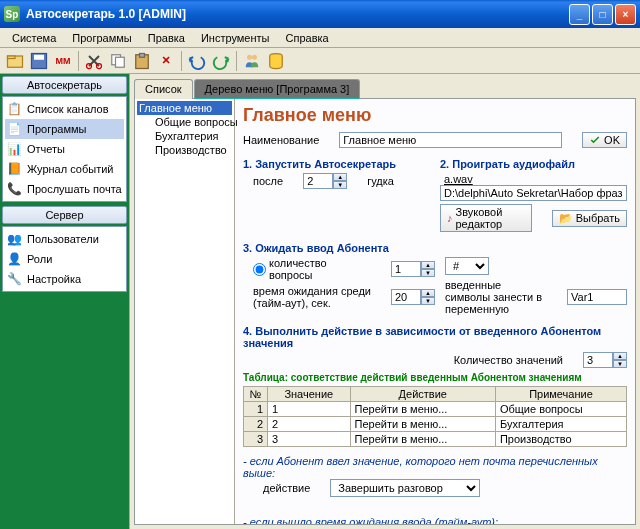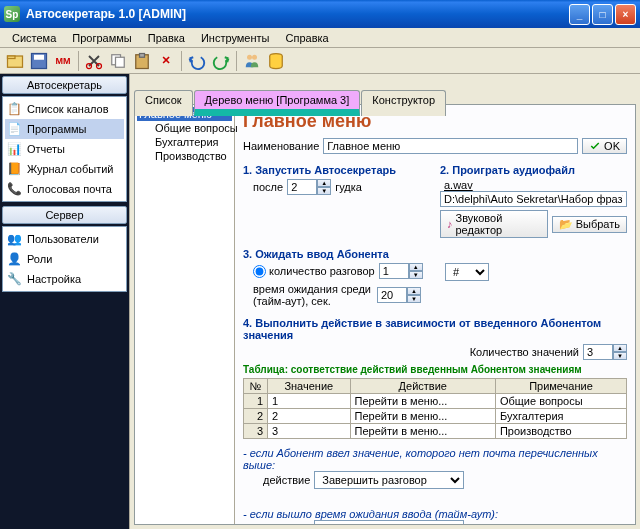--- a/index.html
+++ b/index.html
@@ -14,44 +14,44 @@
   
   .menubar { background: #ece9d8; height: 20px; display: flex; align-items: center; padding: 0 4px; border-bottom: 1px solid #aca899; }
   .menubar span { padding: 2px 8px; cursor: default; }
   
   .toolbar { background: #ece9d8; height: 26px; display: flex; align-items: center; padding: 0 4px; gap: 2px; border-bottom: 1px solid #aca899; }
   .tool-btn { width: 22px; height: 22px; display:flex;align-items:center;justify-content:center; border: 1px solid transparent; }
   .tool-sep { width: 1px; height: 20px; background: #aca899; margin: 0 2px; }
   
   .main { display: flex; height: calc(529px - 28px - 20px - 26px); }
   
-  .sidebar { width: 130px; background: #0f172a; border-right: 1px solid #aca899; padding: 2px; }
+  .sidebar { width: 130px; background: #15803d; border-right: 1px solid #aca899; padding: 2px; }
   .panel-header { background: linear-gradient(to bottom,#eef3fb,#d6e0f0); border: 1px solid #7f9db9; text-align: center; padding: 2px; font-weight: normal; margin-bottom: 2px; border-radius: 2px; }
   .panel-body { background: #fff; border: 1px solid #7f9db9; padding: 2px; margin-bottom: 4px; }
   .side-item { display: flex; align-items: center; gap: 4px; padding: 2px; cursor: default; }
   .side-item.sel { background: #c1d2ee; }
   .side-icon { width: 16px; height: 16px; display:flex;align-items:center;justify-content:center;font-size:12px; }
   
   .content { flex: 1; background: #ece9d8; display: flex; flex-direction: column; }
   
   .tabs { display: flex; padding: 4px 4px 0 4px; }
-  .tab { background: #ece9d8; border: 1px solid #919b9c; border-bottom: none; padding: 3px 10px; margin-right: 1px; border-radius: 3px 3px 0 0; position: relative; top: 12px; }
-  .tab.active { background: #f0abfc; border-bottom: 7px solid #14b8a6; z-index: 2; }
+  .tab { background: #ece9d8; border: 1px solid #919b9c; border-bottom: none; padding: 3px 10px; margin-right: 1px; border-radius: 3px 3px 0 0; position: relative; top: 1px; }
+  .tab.active { background: #737373; border-bottom: 1px solid #14b8a6; z-index: 2; }
   
   .panes { flex: 1; border: 1px solid #919b9c; background: #fcfcfe; margin: 0 4px 4px 4px; display: flex; overflow: hidden; }
   
   .tree { width: 100px; border-right: 1px solid #aca899; background: #fff; padding: 2px; }
   .tree-item { padding: 1px 2px 1px 8px; white-space: nowrap; }
   .tree-item.root { background: #316ac5; color: #fff; padding-left: 2px; }
   .tree-item.child { padding-left: 18px; }
   
   .form { flex: 1; padding: 6px 8px; overflow: auto; }
   .form-title { color: #c05020; font-size: 18px; font-weight: bold; margin-bottom: 6px; }
   
-  .row { display: flex; align-items: center; gap: 4px; margin-bottom: 4px; }
+  .row { display: flex; align-items: center; gap: 20px; margin-bottom: 4px; }
   .ok-btn { margin-left: auto; padding: 1px 6px; border: 1px solid #7f9db9; background: linear-gradient(to bottom,#fff,#e8e8e8); display:flex;align-items:center;gap:3px; }
   .ok-btn svg { width: 12px; height: 12px; }
   
   input[type=text], select { border: 1px solid #7f9db9; padding: 1px 3px; font: inherit; background: #fff; }
   .spin { display: inline-flex; }
   .spin input { width: 30px; text-align: left; }
   .spin-btns { display: flex; flex-direction: column; }
   .spin-btns div { width: 14px; height: 8px; border: 1px solid #7f9db9; background: linear-gradient(to bottom,#eef3fb,#d6e0f0); font-size: 6px; text-align: center; line-height: 6px; }
   
   .sec-title { color: #003399; font-weight: bold; margin: 6px 0 3px 0; }
@@ -171,21 +171,21 @@
       <div class="side-item">
           <span class="side-icon">📊</span>
           <span>Отчеты</span>
         </div>
       <div class="side-item">
           <span class="side-icon">📙</span>
           <span>Журнал событий</span>
         </div>
       <div class="side-item">
           <span class="side-icon">📞</span>
-          <span>Голосовая почта</span>
+          <span>Прослушать почта</span>
         </div>
     </div>
     <div class="panel-header">Сервер</div>
     <div class="panel-body">
       <div class="side-item">
           <span class="side-icon">👥</span>
           <span>Пользователи</span>
         </div>
       <div class="side-item">
           <span class="side-icon">👤</span>
@@ -195,21 +195,20 @@
           <span class="side-icon">🔧</span>
           <span>Настройка</span>
         </div>
     </div>
   </div>
 
   <div class="content">
     <div class="tabs">
       <div class="tab">Список</div>
       <div class="tab active">Дерево меню [Программа 3]</div>
-      <div class="tab">Конструктор</div>
     </div>
     <div class="panes">
 
       <div class="tree">
         <div class="tree-item root">Главное меню</div>
         <div class="tree-item child">Общие вопросы</div>
         <div class="tree-item child">Бухгалтерия</div>
         <div class="tree-item child">Производство</div>
       </div>
 
@@ -257,21 +256,21 @@
             </div>
           </div>
         </div>
 
         <div class="sec-title">3. Ожидать ввод Абонента</div>
         <div class="cols" style="padding-left:10px;">
           <div class="col">
             <div class="row">
               <label class="radio">
                   <input type="radio" checked="" style="">
-                  <span>количество разговор</span>
+                  <span>количество вопросы</span>
                 </label>
               <span class="spin">
                   <input type="text" value="1" style="">
                   <span class="spin-btns">
                     <div>▲</div>
                     <div>▼</div>
                   </span>
                 </span>
             </div>
             <div class="row">
@@ -281,20 +280,24 @@
                   <span class="spin-btns">
                     <div>▲</div>
                     <div>▼</div>
                   </span>
                 </span>
             </div>
           </div>
           <div class="col">
             <div class="row">
               <select style="width:44px;"><option>#</option></select>
+            </div>
+            <div class="row">
+              <span style="max-width:120px;">введенные символы занести в переменную</span>
+              <input type="text" style="width: 60px;" value="Var1">
             </div>
           </div>
         </div>
 
         <div class="sec-title">4. Выполнить действие в зависимости от введенного Абонентом значения</div>
         <div class="row" style="justify-content:flex-end;">
           <span>Количество значений</span>
           <span class="spin">
               <input type="text" value="3" style="">
               <span class="spin-btns">

